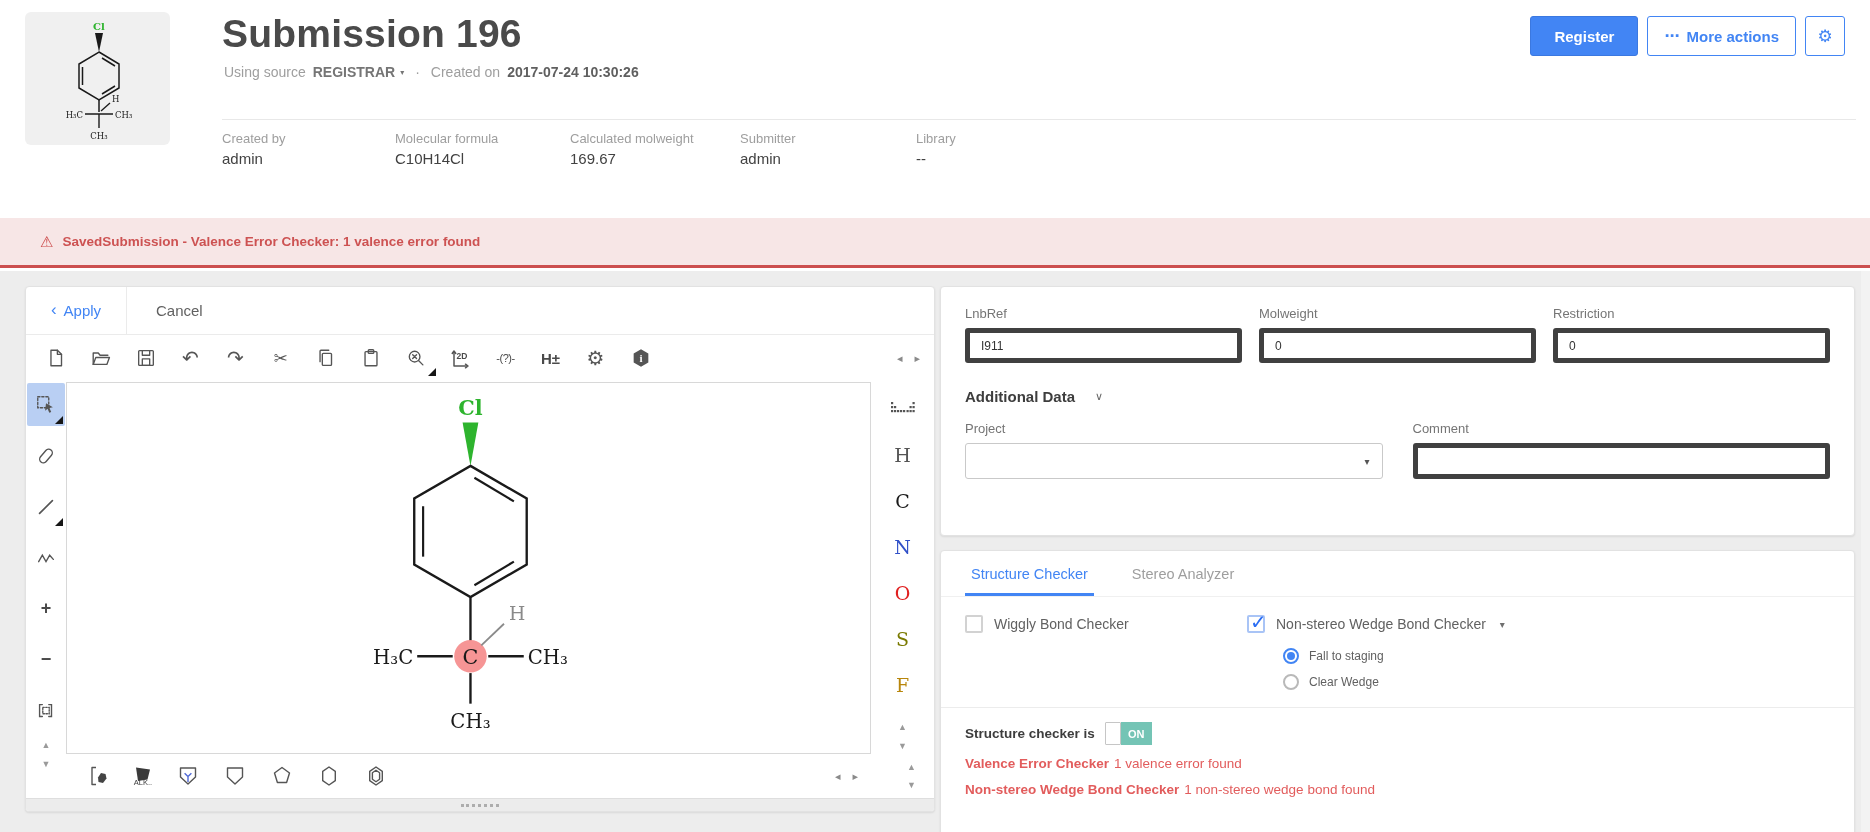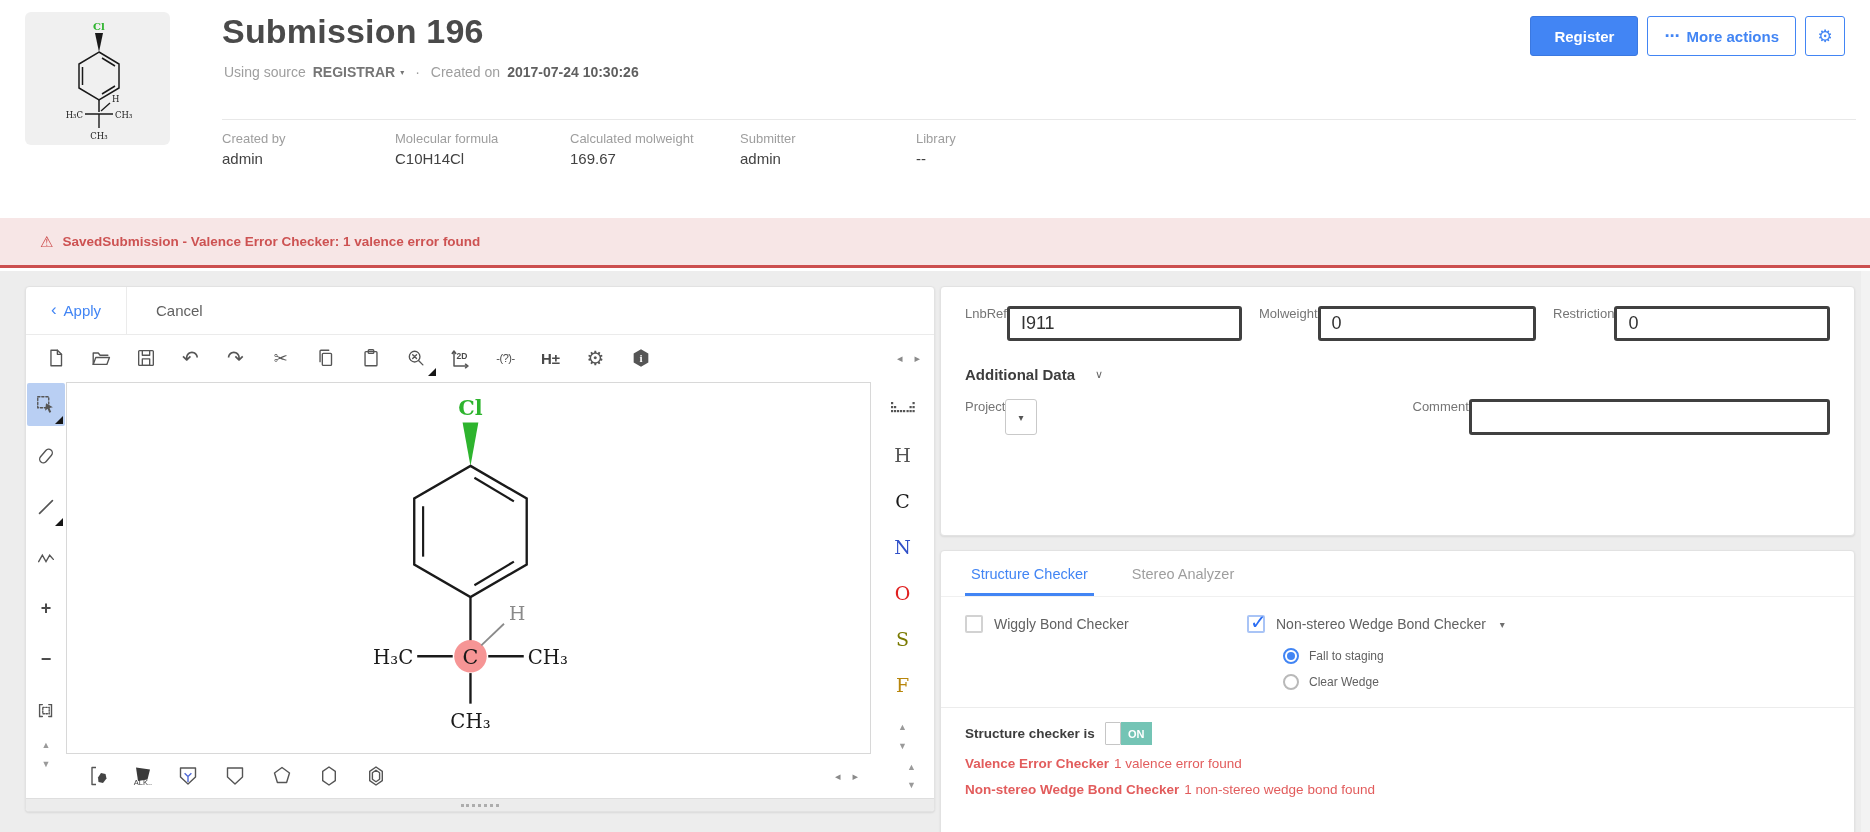--- a/index.html
+++ b/index.html
@@ -2,21 +2,21 @@
 <html><head>
 <meta charset="utf-8">
 <style>
   *{box-sizing:border-box;margin:0;padding:0}
   html,body{width:1870px;height:832px;overflow:hidden}
   body{font-family:"Liberation Sans","DejaVu Sans",sans-serif;background:#fff;position:relative;color:#424242}
 
   
   .header{position:absolute;top:0;left:0;width:100%;height:218px;background:#fff}
   .thumb{position:absolute;left:25px;top:12px;width:145px;height:133px;background:#f0f0f0;border-radius:6px;overflow:hidden}
-  .page-title{position:absolute;left:222px;top:12px;font-size:34px;font-weight:bold;color:#4a4a4a;letter-spacing:.2px}
+  .page-title{position:absolute;left:222px;top:12px;font-size:39px;font-weight:bold;color:#4a4a4a;letter-spacing:.2px}
   .subtitle{position:absolute;left:224px;top:64px;font-size:14px;color:#9e9e9e;display:flex;align-items:center;gap:7px;white-space:nowrap}
   .src-btn{display:inline-flex;align-items:center;gap:5px;color:#757575;font-weight:bold;cursor:pointer}
   .src-caret{font-size:8px;color:#757575}
   .dot-sep{color:#9e9e9e;margin:0 4px}
   .created-val{color:#5f5f5f;font-weight:bold}
   .hdr-actions{position:absolute;top:16px;right:25px;display:flex;gap:9px}
   .btn{height:40px;border-radius:3px;font-size:15px;font-weight:bold;display:flex;align-items:center;justify-content:center;cursor:pointer}
   .btn-primary{background:#4285f4;color:#fff;padding:0 23px;border:1px solid #3b78e0}
   .btn-outline{background:#fff;border:1px solid #4285f4;color:#4285f4;padding:0 16px;gap:8px}
   .btn-square{width:40px;background:#fff;border:1px solid #4285f4;color:#4285f4;font-size:17px}
@@ -76,28 +76,28 @@
   .bb-updown{position:absolute;right:18px;display:flex;flex-direction:column;gap:8px;color:#9a9a9a;font-size:9px;align-items:center}
   .ed-splitter{height:13px;flex:none;background:#ececec;border-top:1px solid #dedede;display:flex;align-items:center;justify-content:center}
   .grip{width:38px;height:0;border-top:3px dotted #adadad;cursor:row-resize}
 
   
   .atomtext{font-family:"DejaVu Serif","Liberation Serif",serif}
 
   
   .form-card{left:940px;top:286px;width:915px;height:250px;padding:19px 24px}
   .fields-row{display:flex;gap:17px}
-  .field{display:flex;flex-direction:row;width:286px}
+  .field{display:flex;flex-direction:column;width:286px}
   .field-label{font-size:13px;color:#757575;margin-bottom:7px}
-  .text-input{height:35px;border:3px solid #404040;border-radius:3px;padding:0 11px;font-size:18px;color:#333;font-family:"Liberation Sans",sans-serif;background:#fff;outline:none;width:100%}
+  .text-input{height:35px;border:5px solid #404040;border-radius:3px;padding:0 11px;font-size:12px;color:#333;font-family:"Liberation Sans",sans-serif;background:#fff;outline:none;width:100%}
   .ad-header{margin-top:25px;display:flex;align-items:center;gap:20px;cursor:pointer}
   .ad-title{font-size:15px;font-weight:bold;color:#3d3d3d}
   .ad-caret{color:#666;font-size:11px}
   .row2{display:flex;margin-top:16px;gap:30px}
-  .colw{width:434px;display:flex;flex-direction:row}
+  .colw{width:434px;display:flex;flex-direction:column}
   .dropdown{height:36px;border:1px solid #c9c9c9;border-radius:3px;display:flex;align-items:center;justify-content:flex-end;padding:0 12px;cursor:pointer;background:#fff}
   .dd-caret{color:#555;font-size:10px}
 
   
   .checker-card{left:940px;top:550px;width:915px;height:300px;overflow:hidden}
   .tab-row{height:46px;border-bottom:1px solid #f0f0f0;display:flex;align-items:stretch;padding-left:24px}
   .tab{display:flex;align-items:center;padding:0 6px;margin-right:32px;font-size:14.5px;color:#9e9e9e;position:relative;cursor:pointer}
   .tab.active{color:#4285f4}
   .tab.active::after{content:"";position:absolute;left:0;right:0;bottom:0;height:3px;background:#4285f4}
   .checker-body{padding:18px 24px 0}

